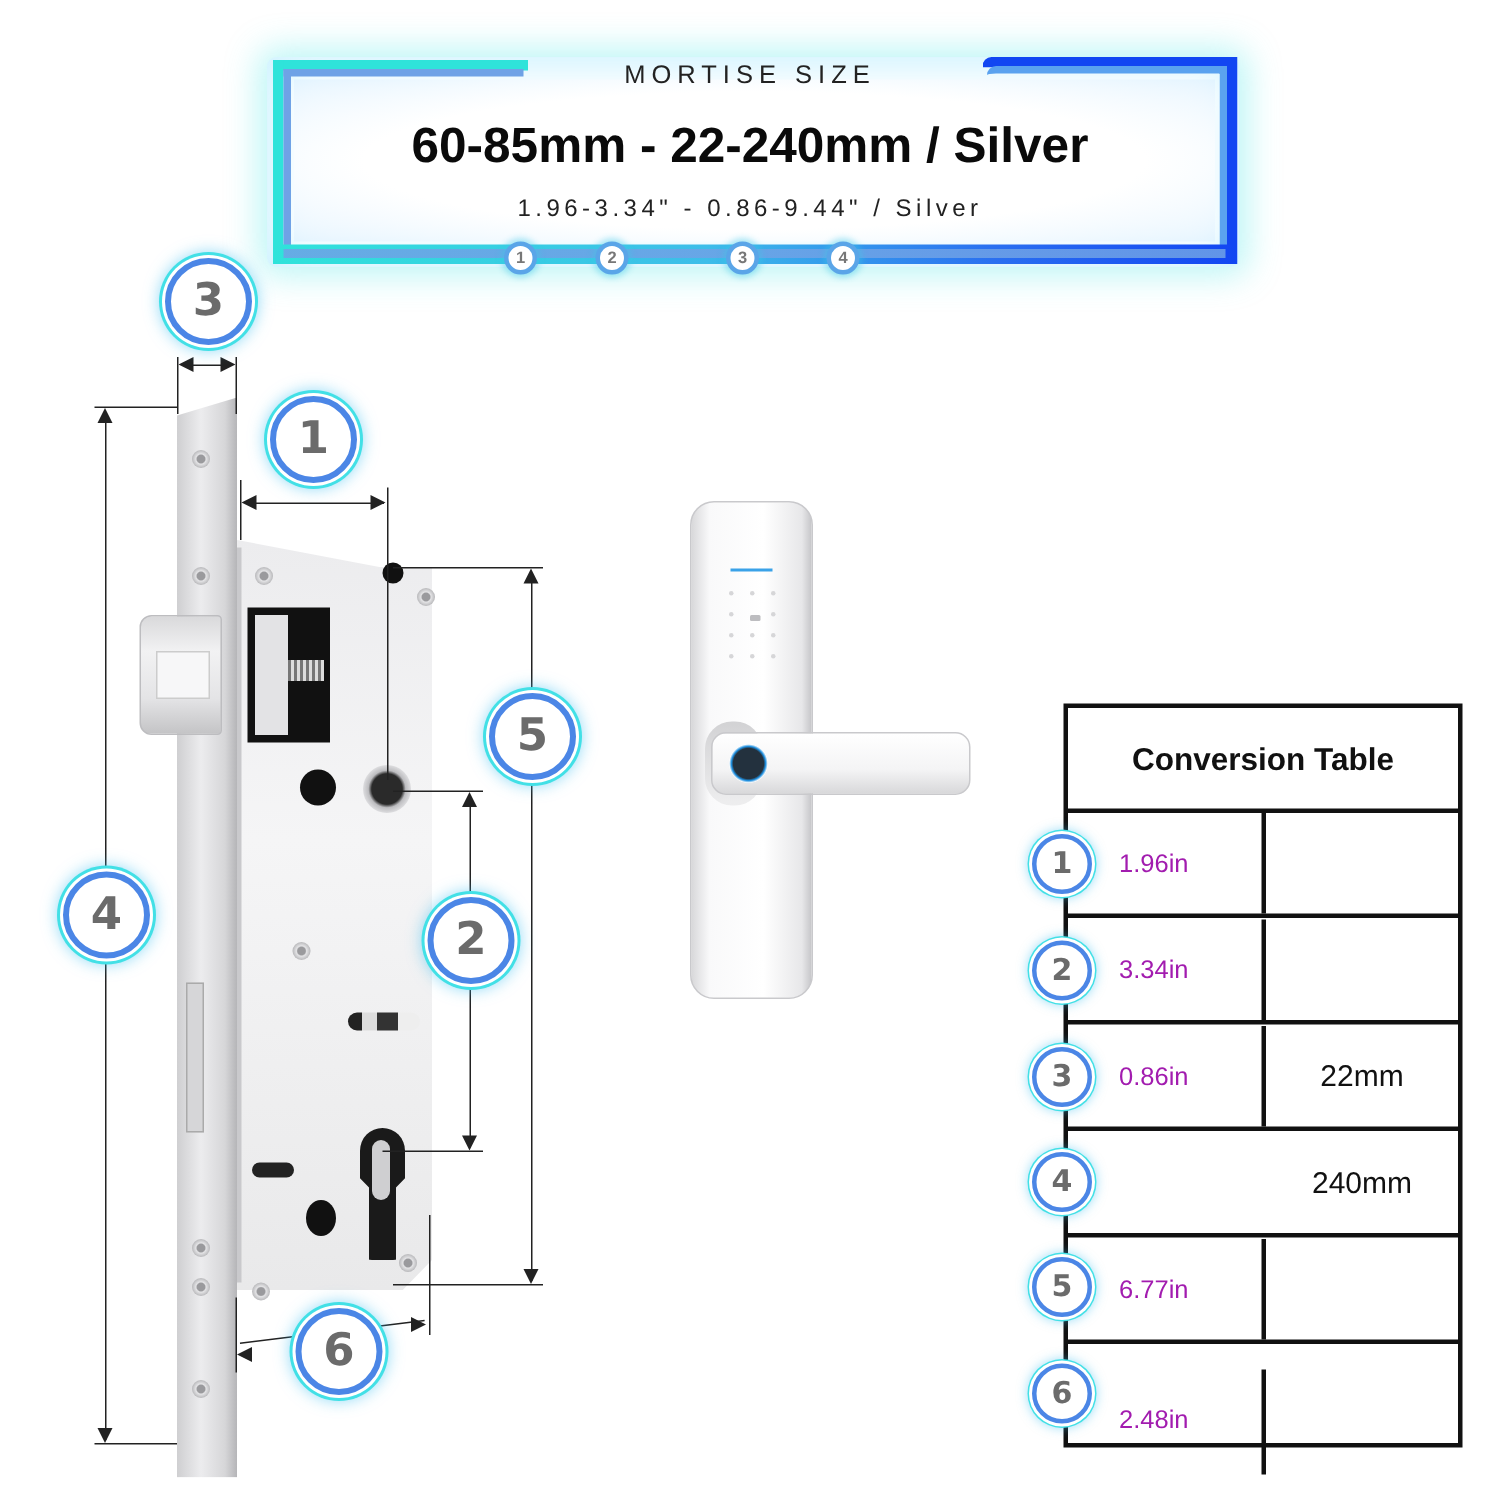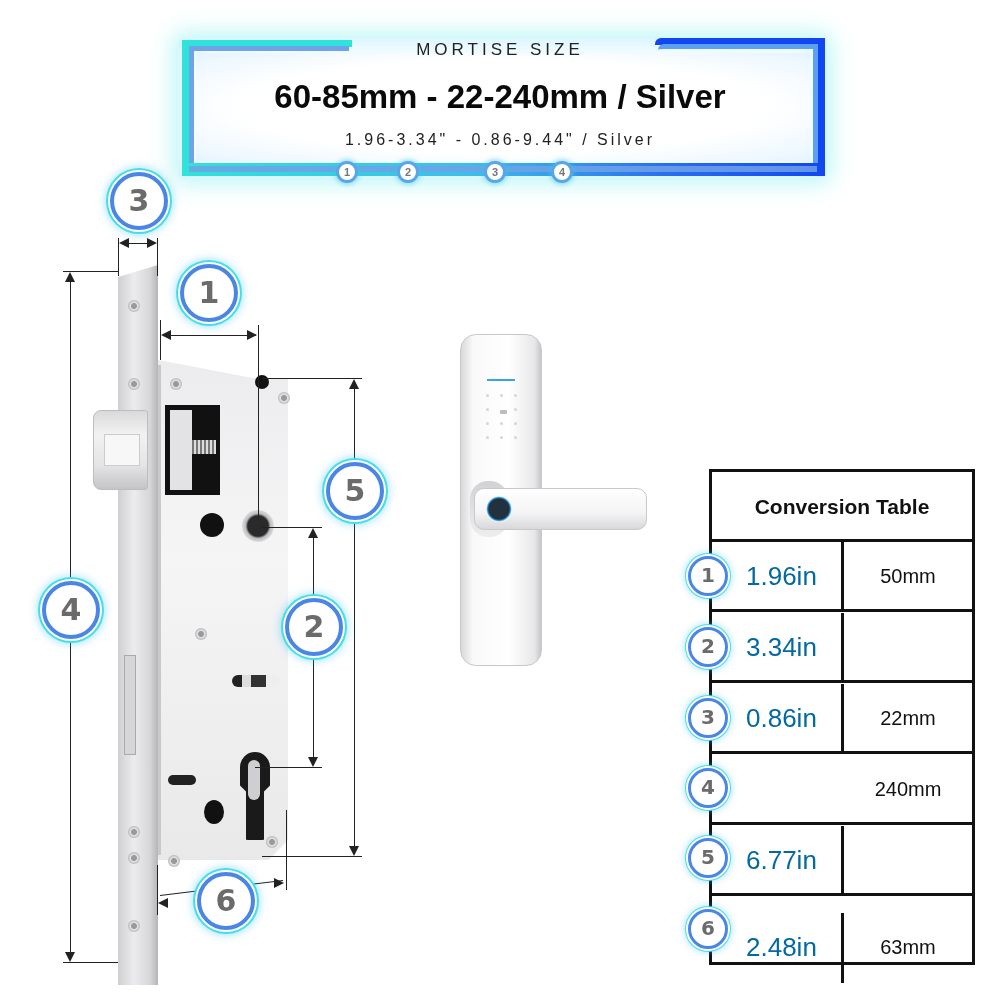--- a/index.html
+++ b/index.html
@@ -178,21 +178,21 @@
   .conv-head {
     position: absolute; left: 0; top: 0; width: 100%; height: 70px; border-bottom: 3px solid #111;
     text-align: center; line-height: 70px; font-size: 21px; font-weight: bold; color: #111;
   }
   .conv-row {
     position: absolute; left: 0; width: 100%; height: 70px; border-bottom: 3px solid #111;
   }
   .conv-row.last { border-bottom: none; }
   .conv-in {
     position: absolute; left: 0; top: 0; width: 132px; height: 100%; border-right: 3px solid #111;
-    line-height: 68px; padding-left: 34px; font-size: 26px; color: #0369a1;
+    line-height: 68px; padding-left: 34px; font-size: 17px; color: #a21caf;
   }
   .conv-mm {
     position: absolute; left: 132px; top: 0; width: 128px; height: 100%;
     line-height: 68px; text-align: center; font-size: 20px; color: #111;
   }
 </style>
 </head>
 <body>
 
 <div>
@@ -309,38 +309,36 @@
   <div class="sl-rose"></div>
   <div class="sl-handle"></div>
   <div class="sl-fp"></div>
 </div>
 
 <div class="conv-table">
   <div class="conv-head">Conversion Table</div>
 
   <div class="conv-row" style="top:70px;">
     <div class="conv-in">1.96in</div>
-    <div class="conv-mm">50mm</div>
   </div>
   <div class="conv-row" style="top:141px;">
     <div class="conv-in">3.34in</div>
   </div>
   <div class="conv-row" style="top:212px;">
     <div class="conv-in">0.86in</div>
     <div class="conv-mm">22mm</div>
   </div>
   <div class="conv-row" style="top:283px;">
     <div class="conv-mm">240mm</div>
   </div>
   <div class="conv-row" style="top:354px;">
     <div class="conv-in">6.77in</div>
   </div>
   <div class="conv-row last" style="top:441px;">
     <div class="conv-in">2.48in</div>
-    <div class="conv-mm">63mm</div>
   </div>
 </div>
 
 <div class="badge sm" style="left:688px; top:556px;">1</div>
 <div class="badge sm" style="left:688px; top:627px;">2</div>
 <div class="badge sm" style="left:688px; top:698px;">3</div>
 <div class="badge sm" style="left:688px; top:768px;">4</div>
 <div class="badge sm" style="left:688px; top:838px;">5</div>
 <div class="badge sm" style="left:688px; top:909px;">6</div>
 

